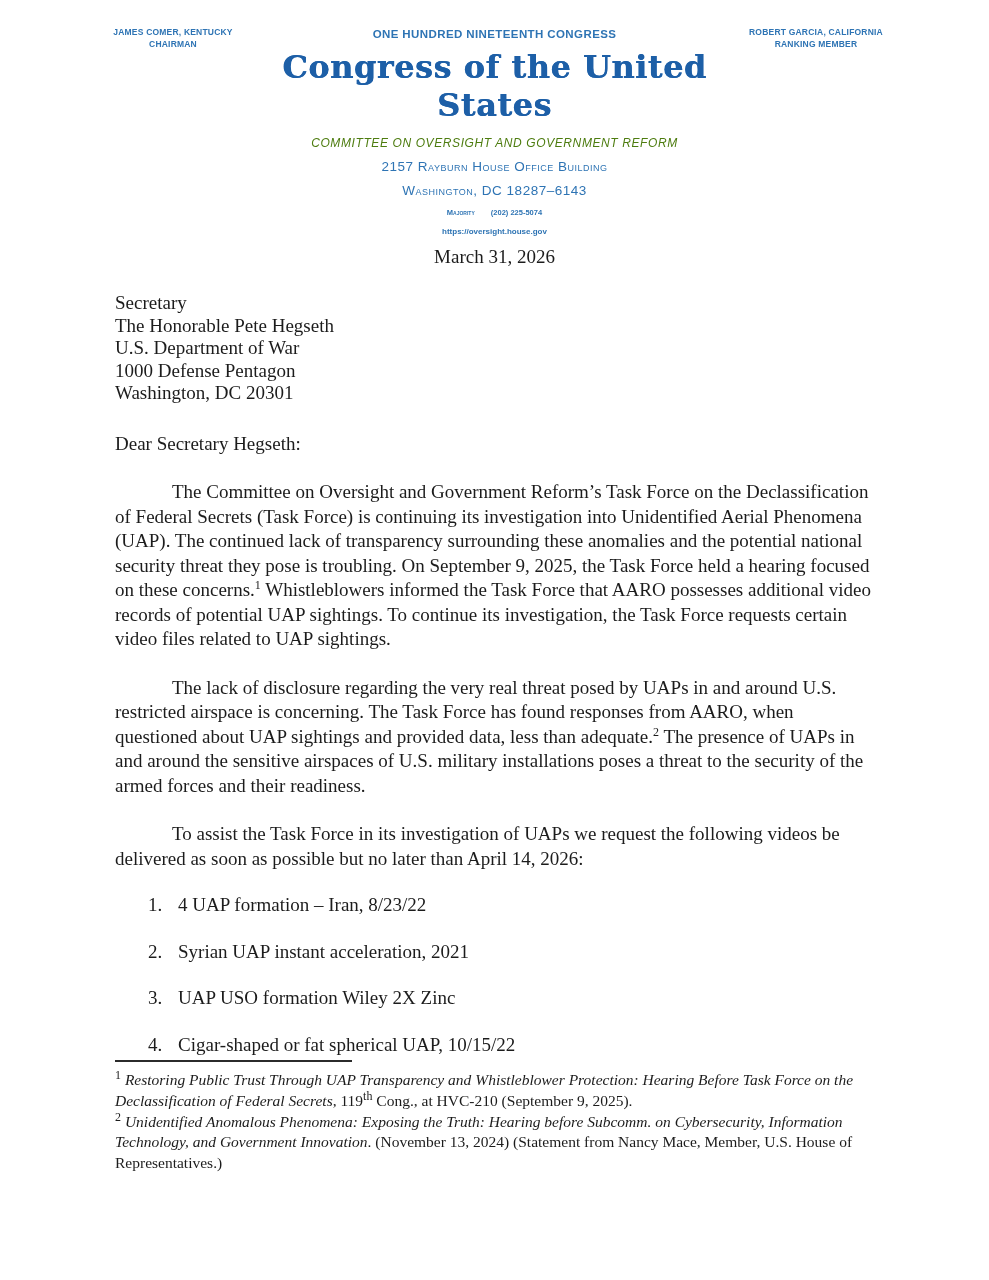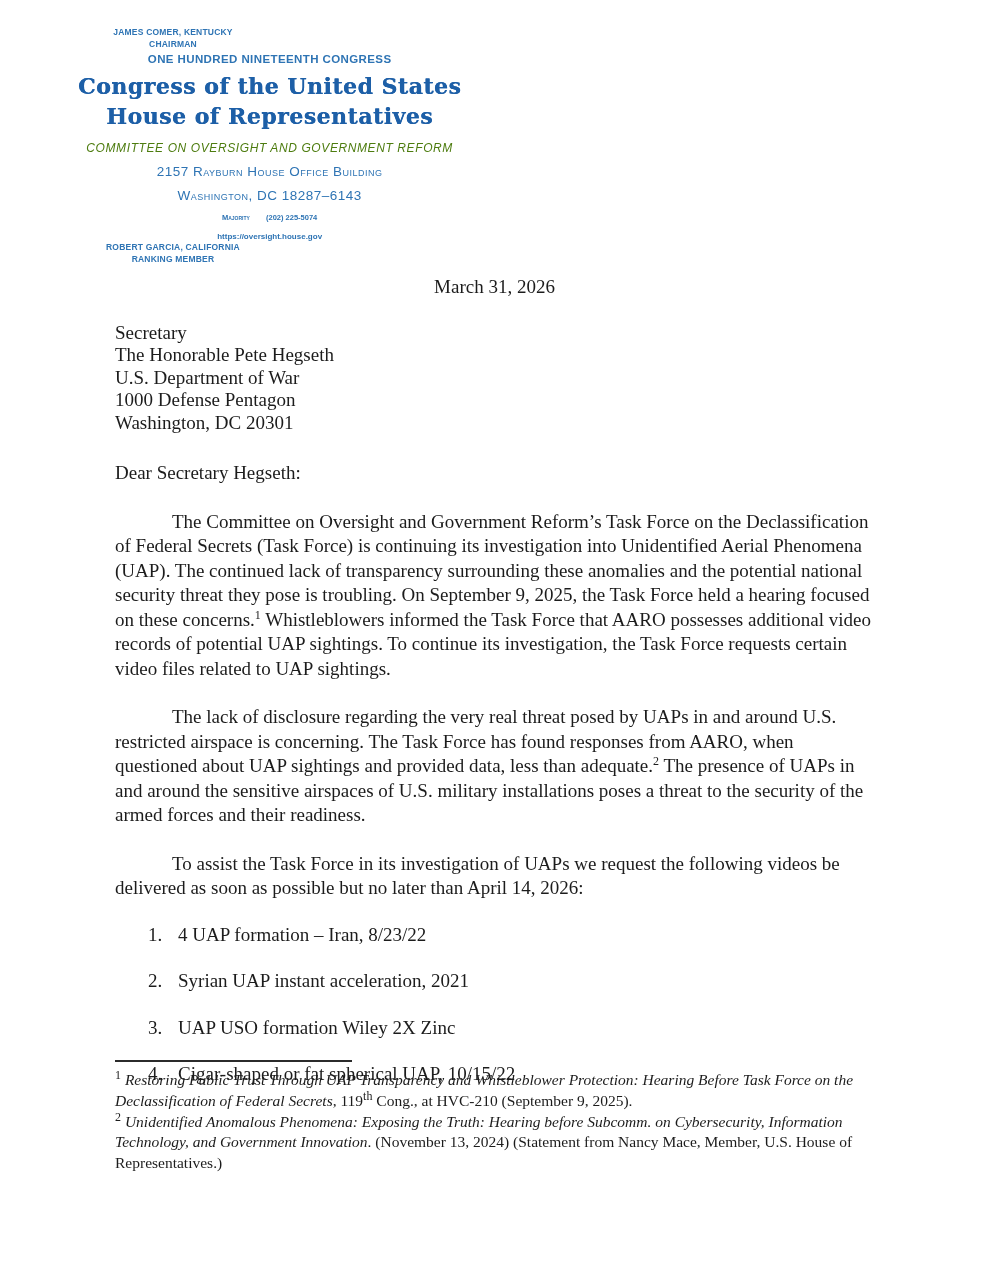--- a/index.html
+++ b/index.html
@@ -4,35 +4,35 @@
 <style>
   html,body{margin:0;padding:0;background:#e8e8e8;}
   .page{
     width:989px;height:1280px;background:#ffffff;position:relative;
     margin:0 auto;overflow:hidden;
     font-family:"Liberation Serif","DejaVu Serif",serif;color:#1c1c1c;
     box-sizing:border-box;
   }
   
   .letterhead{padding:26px 78px 0 78px;}
-  .lh-toprow{display:flex;justify-content:space-between;align-items:flex-start;flex-direction:column;}
+  .lh-toprow{display:flex;justify-content:space-between;align-items:flex-start;}
   .lh-block{
     font-family:"Liberation Sans","DejaVu Sans",sans-serif;
     font-size:8.5px;font-weight:bold;color:#2e74b4;text-align:center;
     line-height:1.45;letter-spacing:.2px;width:190px;flex:0 0 auto;
   }
   .lh-center{flex:1 1 auto;text-align:center;}
   .congress-line{
     font-family:"Liberation Sans","DejaVu Sans",sans-serif;
     font-size:11.5px;font-weight:bold;color:#2e74b4;letter-spacing:.4px;
     padding-top:2px;
   }
   .blackletter-main{
     font-family:"DejaVu Serif","Liberation Serif",serif;
-    font-size:22px;font-weight:bold;color:#1d5fa7;
+    font-size:32px;font-weight:bold;color:#1d5fa7;
     margin-top:8px;letter-spacing:.5px;
     text-shadow:.4px 0 0 #1d5fa7;
   }
   .blackletter-sub{
     font-family:"DejaVu Serif","Liberation Serif",serif;
     font-size:22px;font-weight:bold;color:#1d5fa7;
     margin-top:4px;letter-spacing:.5px;
     text-shadow:.3px 0 0 #1d5fa7;
   }
   .committee-line{
@@ -79,21 +79,20 @@
 
   <div class="letterhead">
     <div class="lh-toprow">
       <div class="lh-block">
         <div>JAMES COMER, KENTUCKY</div>
         <div>CHAIRMAN</div>
       </div>
       <div class="lh-center">
         <div class="congress-line">ONE HUNDRED NINETEENTH CONGRESS</div>
         <div class="blackletter-main">Congress of the United States</div>
-        <div class="blackletter-sub">House of Representatives</div>
         <div class="committee-line">COMMITTEE ON OVERSIGHT AND GOVERNMENT REFORM</div>
         <div class="addr-line">2157 Rayburn House Office Building</div>
         <div class="addr-line">Washington, DC 18287–6143</div>
         <div class="phones">
           <div class="phone-row">
             <span class="lbl">Majority</span><span>(202) 225-5074</span>
           </div>
         </div>
         <div class="website">https://oversight.house.gov</div>
       </div>

